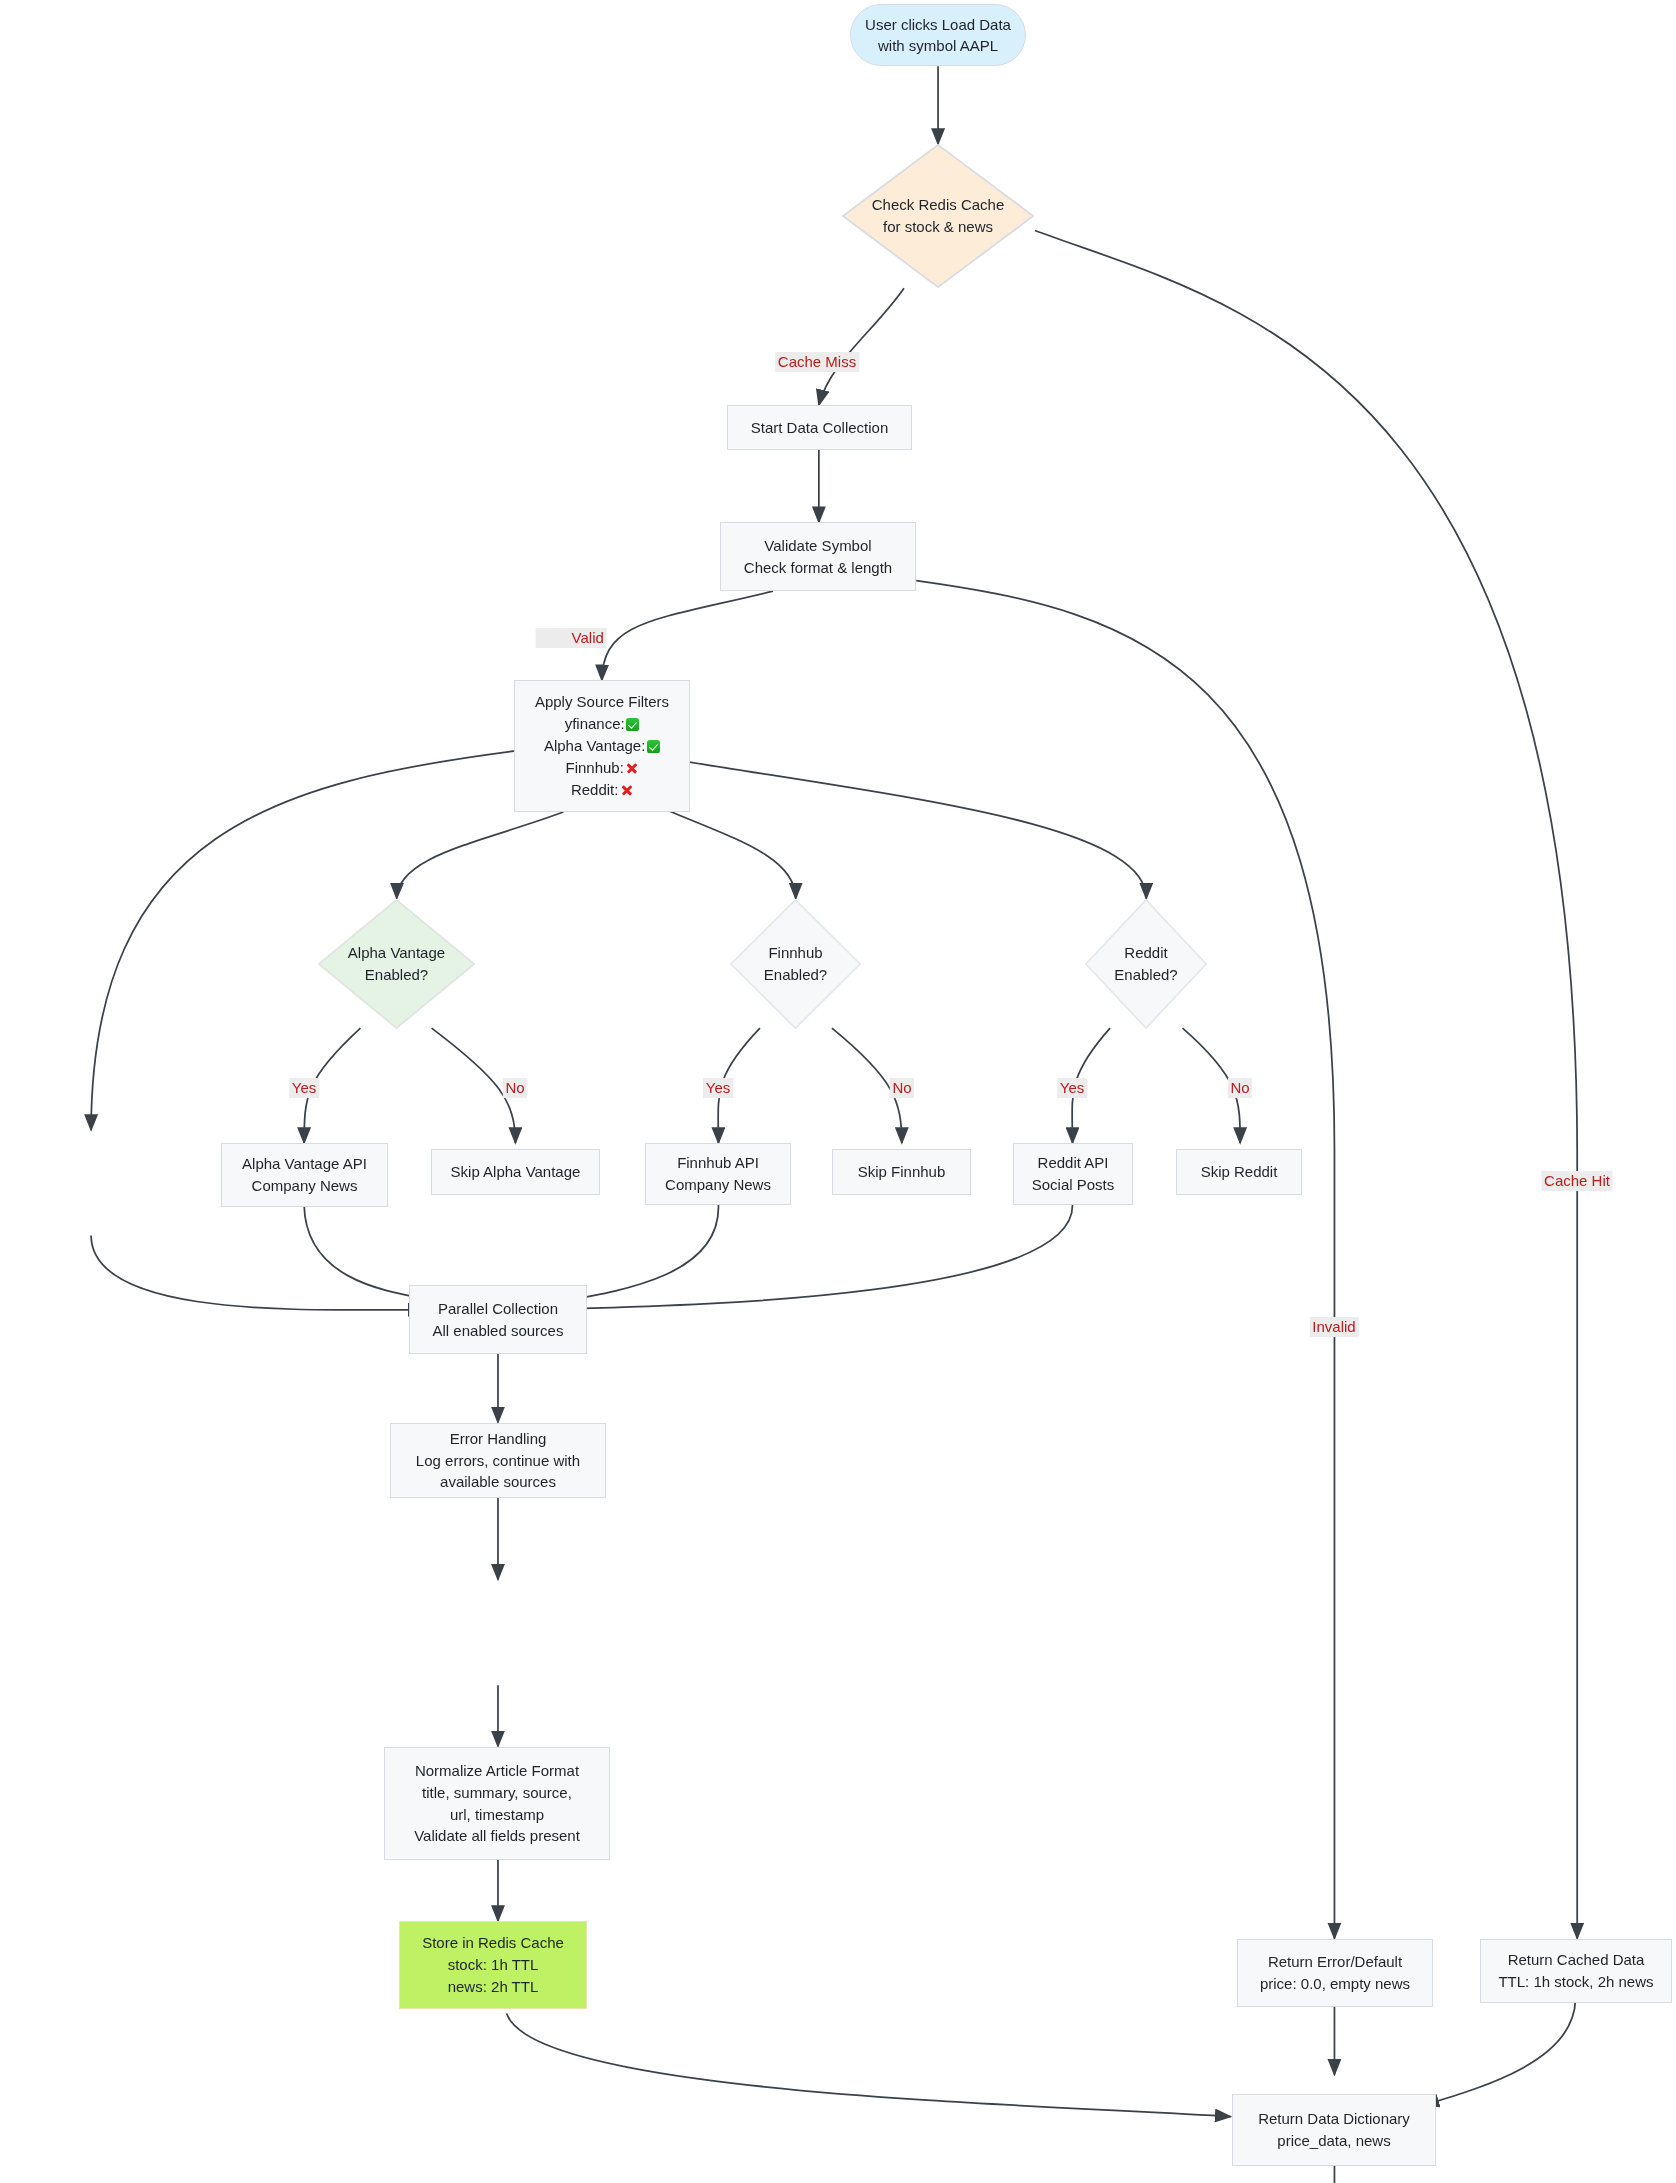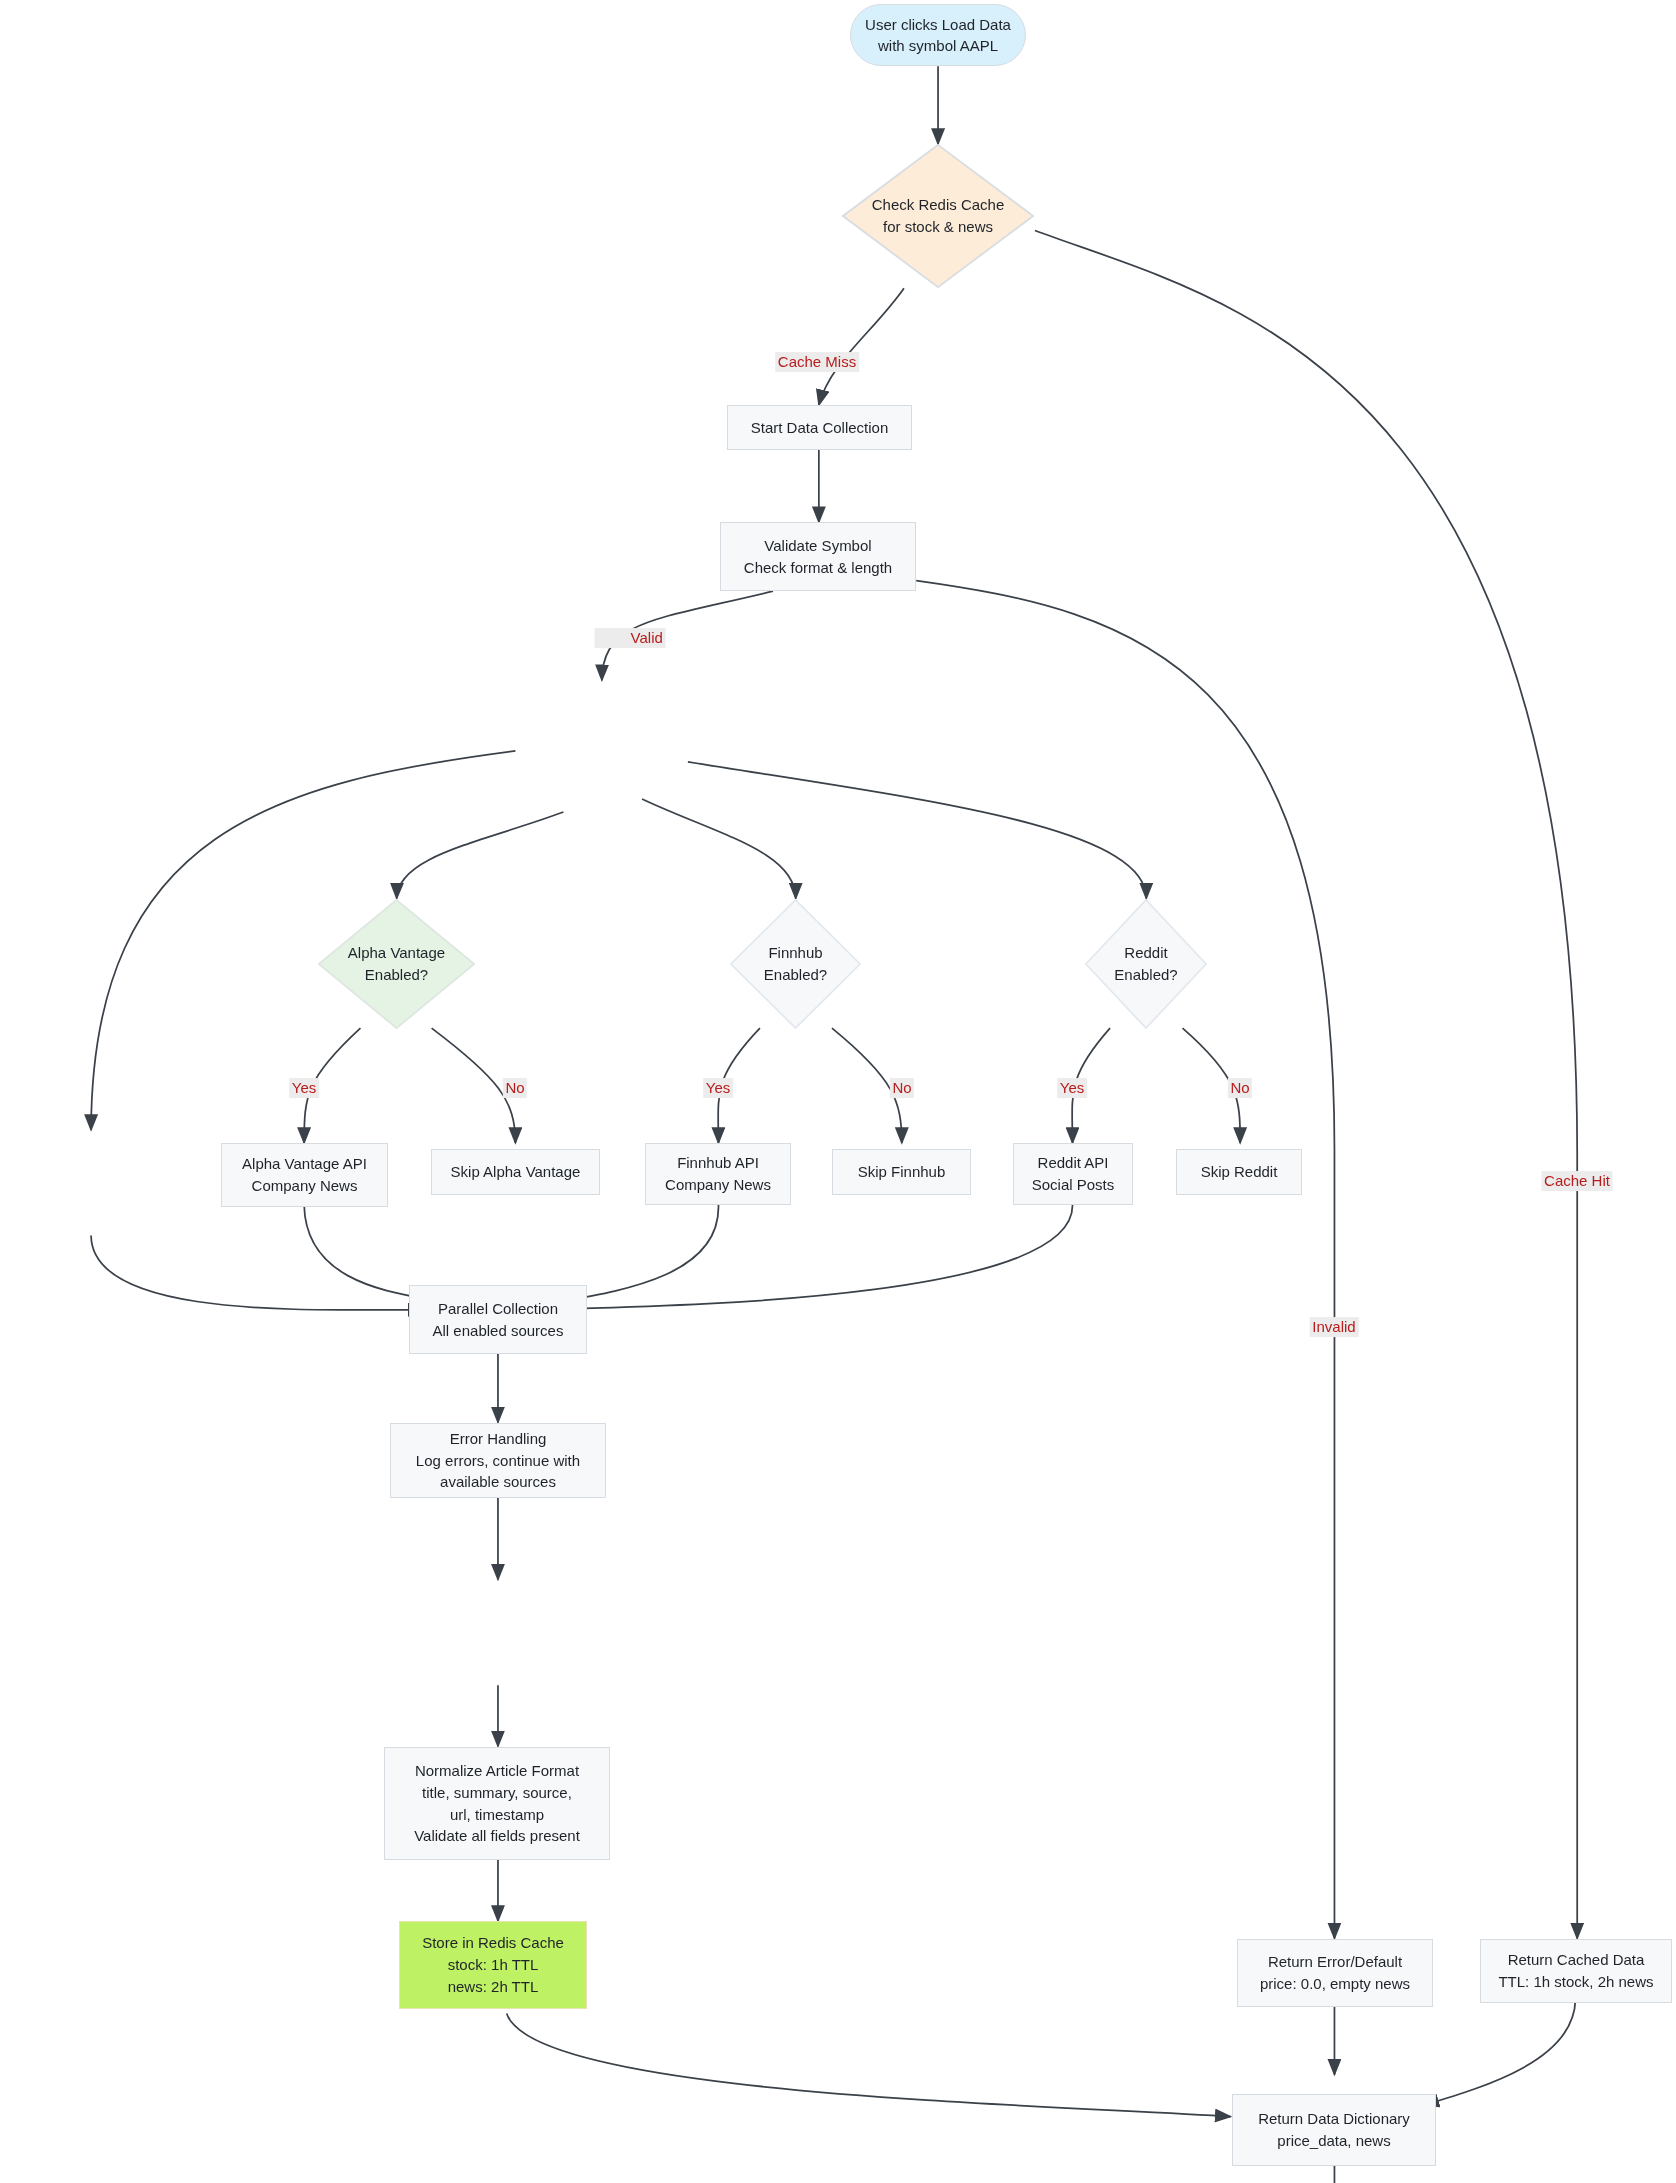--- a/index.html
+++ b/index.html
@@ -224,23 +224,38 @@
   <div class="edge-label" style="left:1577px; top:1181px;">Cache Hit</div>
 
   <div class="node" style="left:727px; top:405px; width:185px; height:45px;">
     <span class="ln">Start Data Collection</span>
   </div>
 
   <div class="node" style="left:720px; top:522px; width:196px; height:69px;">
     <span class="ln">Validate Symbol</span>
     <span class="ln">Check format &amp; length</span>
   </div>
-  <div class="edge-label" style="left:630px; top:638px;padding-left:36px;">Valid</div>
+  <div class="edge-label" style="left:571px; top:638px;padding-left:36px;">Valid</div>
   <div class="edge-label" style="left:1334px; top:1327px;">Invalid</div>
 
+  <div class="node" style="left:514px; top:680px; width:176px; height:132px;">
+    <span class="ln">Apply Source Filters</span>
+    <span class="ln srcline">
+      <span>yfinance:</span><span class="chk"></span>
+    </span>
+    <span class="ln srcline">
+      <span>Alpha Vantage:</span><span class="chk"></span>
+    </span>
+    <span class="ln srcline">
+      <span>Finnhub:</span><span class="xmk"></span>
+    </span>
+    <span class="ln srcline">
+      <span>Reddit:</span><span class="xmk"></span>
+    </span>
+  </div>
 
   <div class="diamond" style="left:318px; top:899px; width:157px; height:130px;">
     <svg class="shape" viewBox="0 0 360 298" preserveAspectRatio="none">
       <polygon points="180,2 358,149 180,296 2,149" fill="#e4f3e4" stroke="#dfe5e0" stroke-width="4"></polygon>
     </svg>
     <div class="dlabel">
       <span class="ln">Alpha Vantage</span>
       <span class="ln">Enabled?</span>
     </div>
   </div>

